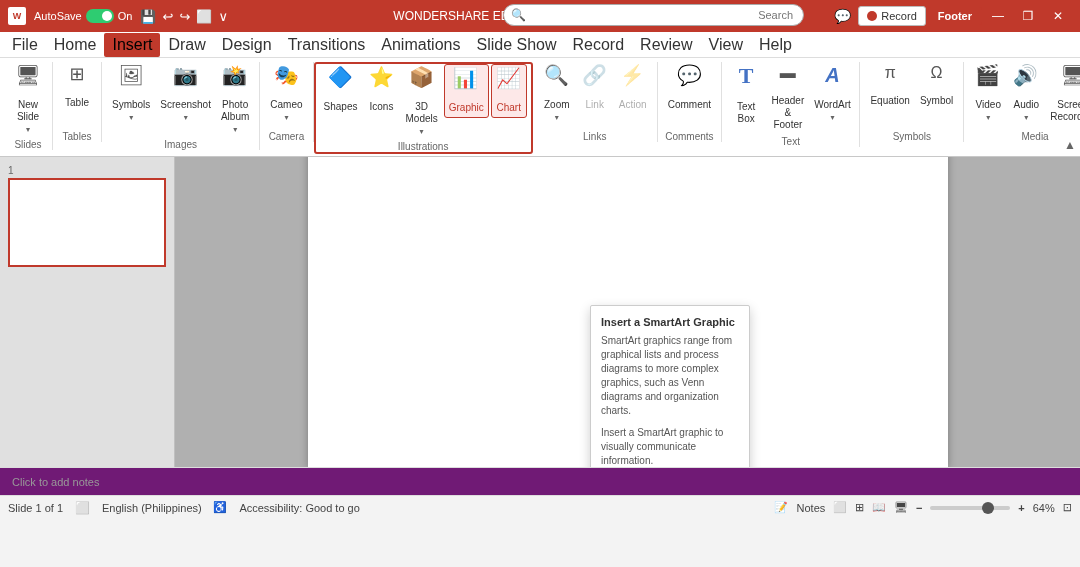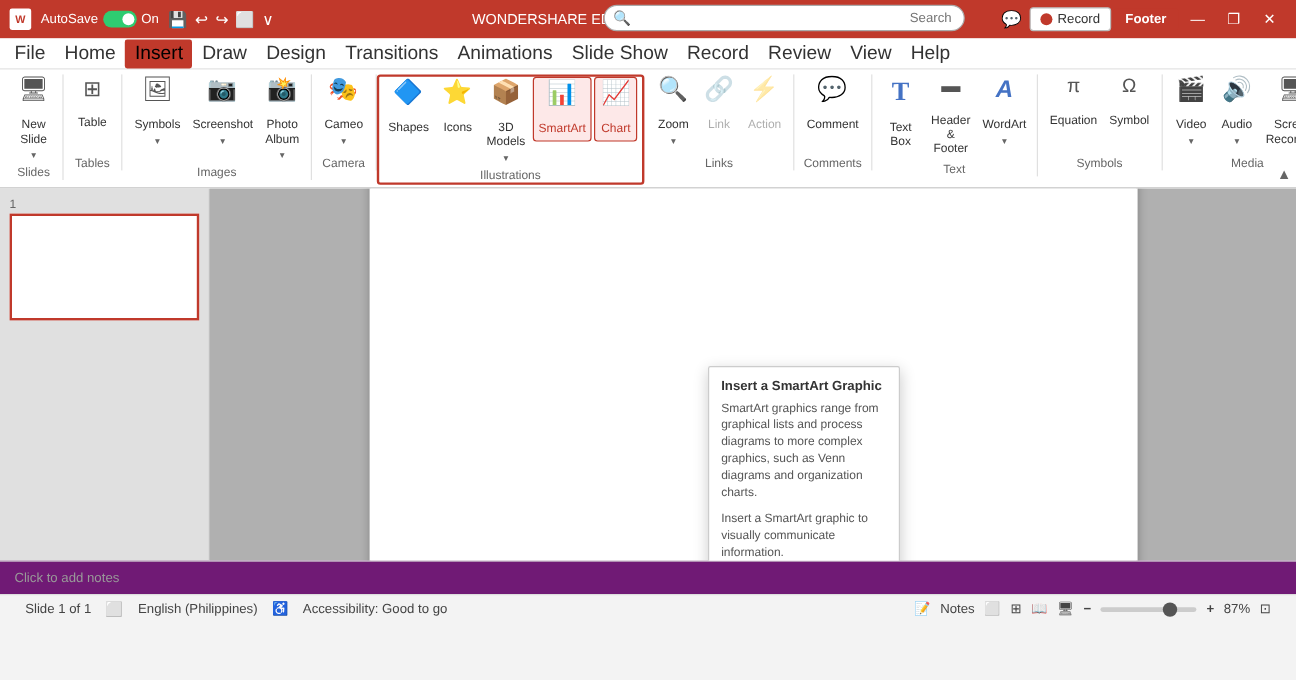--- a/index.html
+++ b/index.html
@@ -181,21 +181,21 @@
       border: 2px solid #c0392b;
       width: 100%;
       aspect-ratio: 16/9;
       display: flex; align-items: center; justify-content: center;
       font-size: 11px; color: #999;
     }
     .slide-number { font-size: 10px; color: #666; margin-bottom: 2px; }
     #main-slide {
       flex: 1;
       display: flex;
-      align-items: center;
+      align-items: flex-end;
       justify-content: center;
       background: #b0b0b0;
       position: relative;
     }
     .slide-canvas {
       background: white;
       width: 640px;
       height: 360px;
       box-shadow: 0 2px 8px rgba(0,0,0,0.3);
     }
@@ -220,21 +220,21 @@
       font-size: 10px; color: #555; line-height: 1.4; margin-bottom: 8px;
     }
 
     
     #status-bar {
       background: #f3f3f3;
       border-top: 1px solid #ddd;
       height: 24px;
       display: flex;
       align-items: center;
-      padding: 0 21px;
+      padding: 0 8px;
       gap: 12px;
       font-size: 11px;
       color: #444;
     }
     .status-right {
       margin-left: auto; display: flex; align-items: center; gap: 8px;
     }
     .zoom-slider {
       width: 80px; height: 4px; background: #ccc; border-radius: 2px;
       position: relative;
@@ -381,21 +381,21 @@
         <span class="icon">⭐</span>
         <span class="label">Icons</span>
       </div>
       <div class="ribbon-btn">
         <span class="icon">📦</span>
         <span class="label">3D<br>Models</span>
         <span class="dropdown-arrow">▾</span>
       </div>
       <div class="ribbon-btn" style="background:#fde8e8; border: 1px solid #c0392b; border-radius:3px;">
         <span class="icon" style="color:#c0392b;">📊</span>
-        <span class="label" style="color:#c0392b;">SmartArt</span>
+        <span class="label" style="color:#c0392b;">Graphic</span>
       </div>
       <div class="ribbon-btn" style="background:#fde8e8; border: 1px solid #c0392b; border-radius:3px;">
         <span class="icon" style="color:#c0392b;">📈</span>
         <span class="label" style="color:#c0392b;">Chart</span>
       </div>
     </div>
     <div class="ribbon-group-label">Illustrations</div>
   </div>
 
   <div class="ribbon-group">
@@ -515,16 +515,16 @@
     <span>Notes</span>
     <span>⬜</span>
     <span>⊞</span>
     <span>📖</span>
     <span>🖥</span>
     <span style="font-weight:bold;">−</span>
     <div class="zoom-slider">
       <div class="zoom-slider-thumb"></div>
     </div>
     <span style="font-weight:bold;">+</span>
-    <span>87%</span>
+    <span>64%</span>
     <span>⊡</span>
   </div>
 </div>
 
 </body></html>

